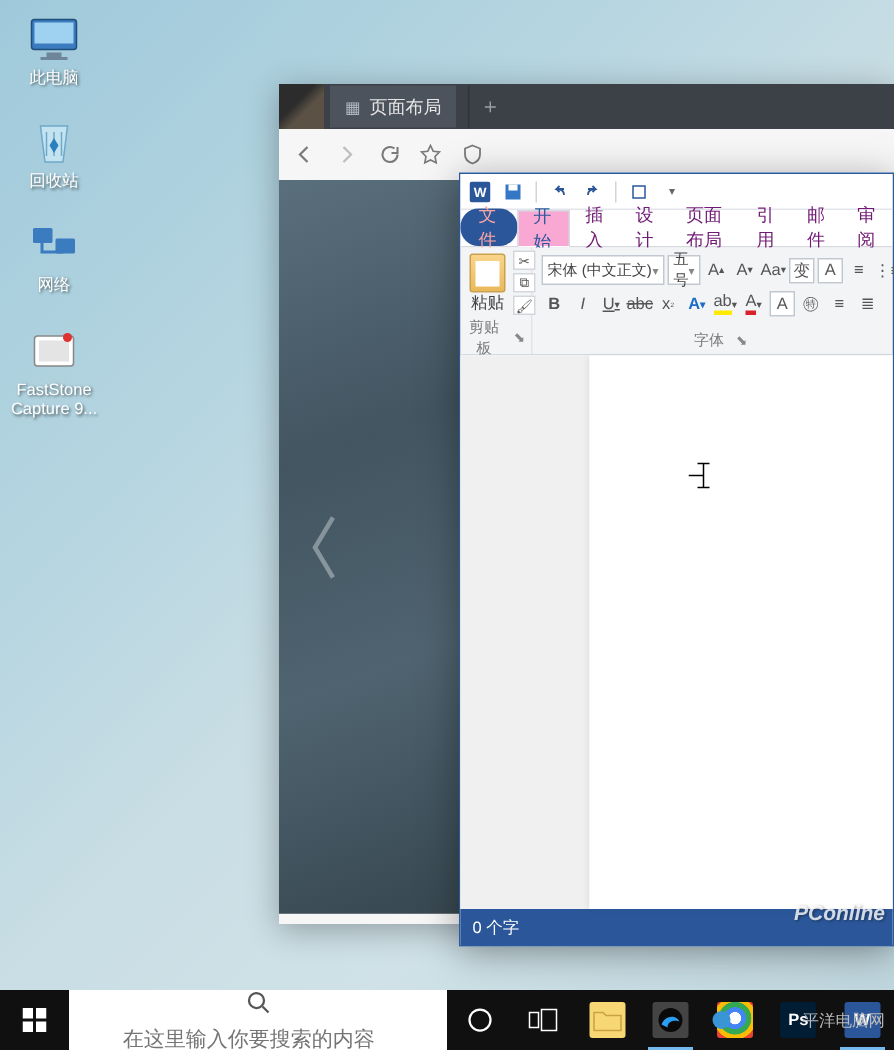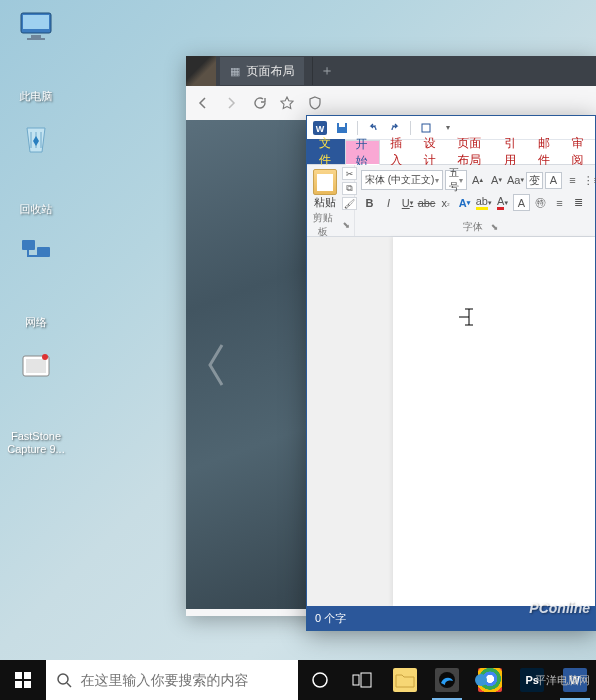--- a/index.html
+++ b/index.html
@@ -8,21 +8,21 @@
   height: 700px;
   font-family: "Microsoft YaHei", "Segoe UI", Arial, sans-serif;
   overflow: hidden;
   position: relative;
   background: linear-gradient(135deg, #9fc9db 0%, #b5d5e0 30%, #c8dde4 50%, #d0e2e8 70%, #bdd5dd 100%);
 }
 
 
 .desktop { position: absolute; top: 0; left: 0; right: 0; bottom: 40px; }
 .desktop-icons { position: absolute; top: 8px; left: 6px; display: flex; flex-direction: column; gap: 18px; }
-.desktop-icon { display: flex; flex-direction: column; align-items: center; width: 60px; cursor: pointer; gap: 44px; }
+.desktop-icon { display: flex; flex-direction: column; align-items: center; width: 60px; cursor: pointer; }
 .desktop-icon .ic { width: 36px; height: 36px; display: flex; align-items: center; justify-content: center; }
 .desktop-icon .lbl { color: #fff; font-size: 11px; text-shadow: 1px 1px 2px rgba(0,0,0,.6); text-align: center; margin-top: 2px; line-height: 1.2; }
 
 
 .browser-window {
   position: absolute;
   top: 56px;
   left: 186px;
   width: 410px;
   height: 560px;
@@ -112,31 +112,32 @@
 .word-qat .qat-sep { width: 1px; height: 14px; background: #d0d4da; margin: 0 2px; }
 .word-tabs {
   height: 25px;
   background: #fff;
   display: flex;
   align-items: flex-end;
   border-bottom: 1px solid #d6dae0;
 }
 .word-tab-file {
   background: #2b579a;
-  color: #fde047;
+  color: #fca5a5;
   font-size: 12px;
   padding: 4px 12px;
   height: 25px;
   display: flex;
   align-items: center;
   cursor: pointer;
+  border-radius: 12px;
 }
 .word-tab {
   font-size: 12px;
-  color: #b91c1c;
+  color: #701a75;
   padding: 4px 10px;
   height: 25px;
   display: flex;
   align-items: center;
   cursor: pointer;
 }
 .word-tab.active { border: 1px solid #d6dae0; border-bottom: 1px solid #fff; margin-bottom: -1px; background: #f9a8d4; color: #2b579a; }
 .word-ribbon {
   height: 72px;
   background: #f3f4f6;
@@ -205,20 +206,21 @@
 }
 .start-btn { width: 48px; height: 40px; display: flex; align-items: center; justify-content: center; color: #fff; cursor: pointer; }
 .search-box {
   height: 40px;
   width: 260px;
   background: #fff;
   display: flex;
   align-items: center;
   padding: 0 10px;
   gap: 8px;
+  flex-direction: column;
 }
 .search-box .sic { color: #555; font-size: 14px; }
 .search-box input { flex: 1; border: 0; outline: 0; font-size: 14px; color: #555; background: transparent; }
 .tb-btn { width: 44px; height: 40px; display: flex; align-items: center; justify-content: center; color: #fff; cursor: pointer; }
 .tb-app { width: 44px; height: 40px; display: flex; align-items: center; justify-content: center; cursor: pointer; position: relative; }
 .tb-app .tile { width: 24px; height: 24px; border-radius: 2px; display: flex; align-items: center; justify-content: center; font-size: 11px; font-weight: bold; color: #fff; }
 .app-folder { background: #f7d774; }
 .app-edge { background: #444; }
 .app-chrome { background: radial-gradient(circle at 50% 45%, #fff 22%, #4285f4 24%, #4285f4 40%, #34a853 42%, #34a853 60%, #fbbc05 62%, #fbbc05 78%, #ea4335 80%); border-radius: 50%; }
 .app-ps { background: #001d34; color: #00c8ff; }

